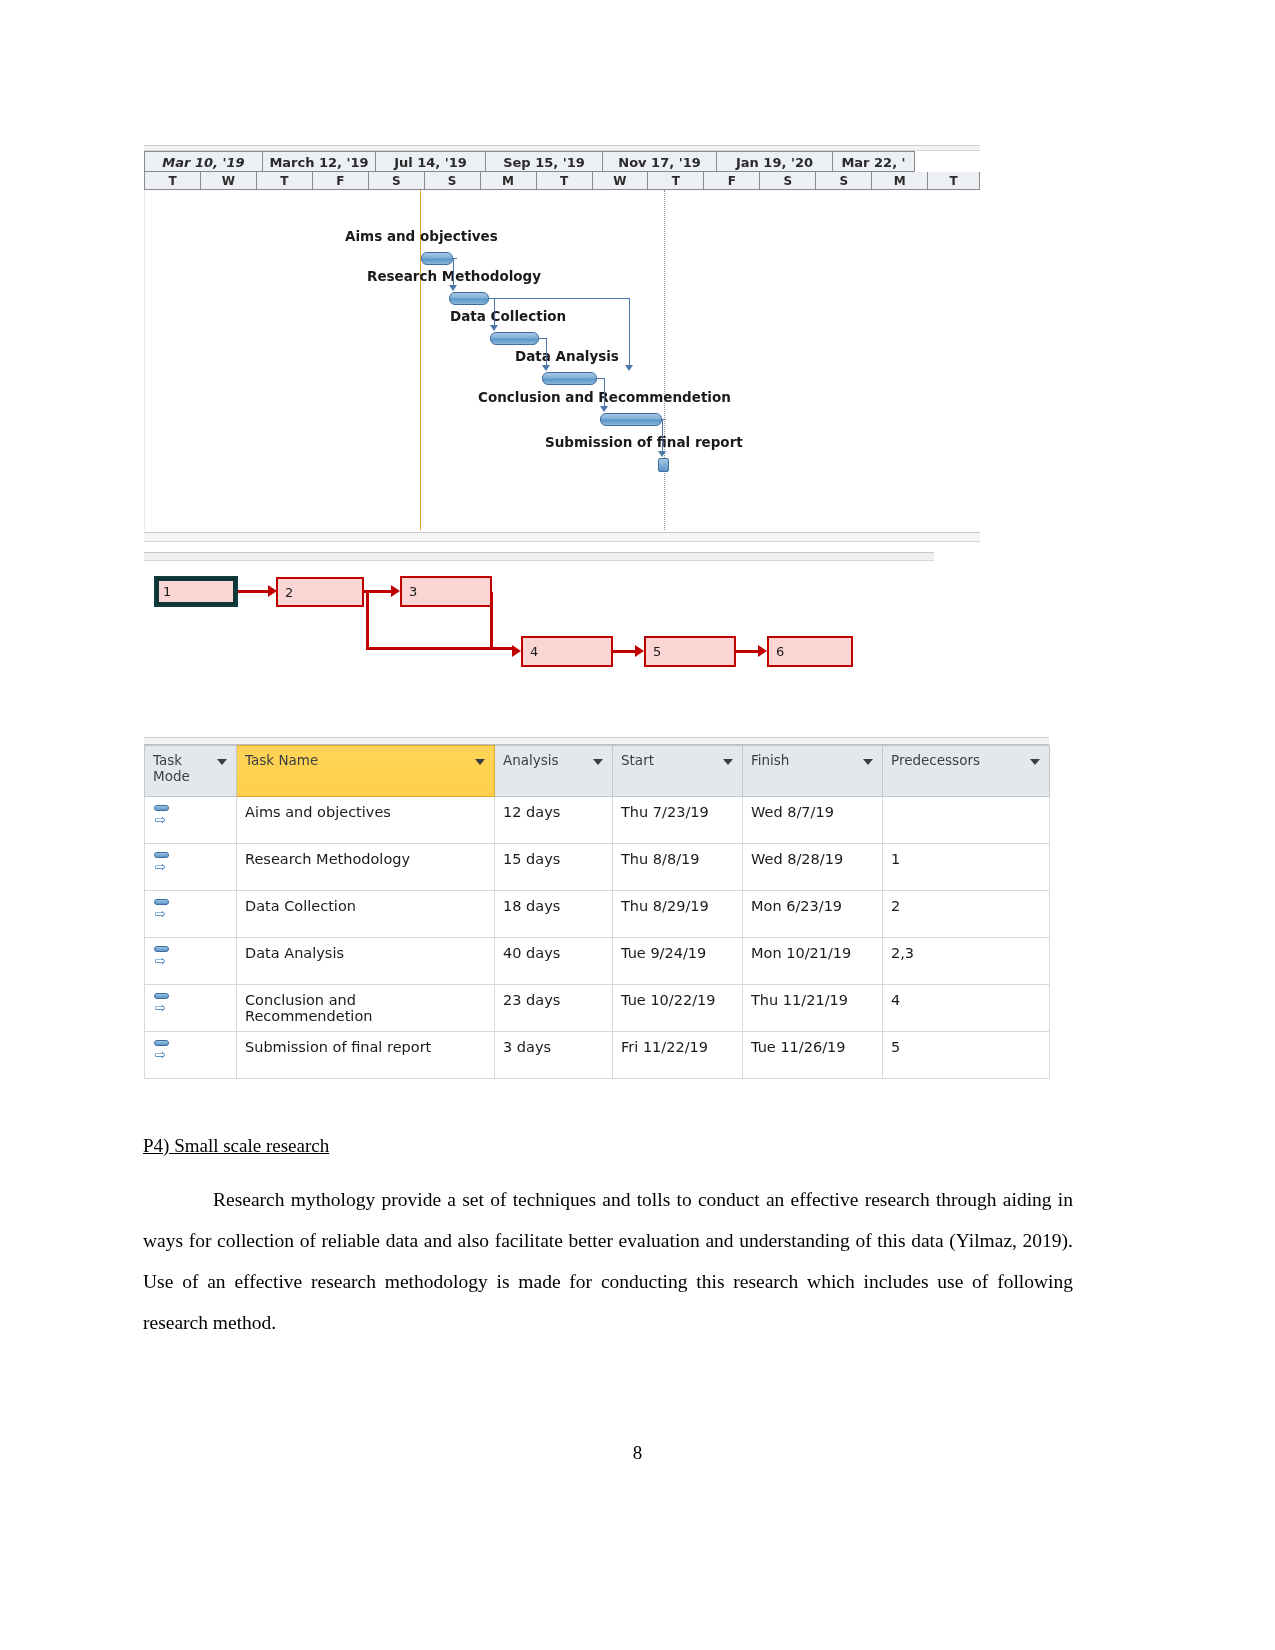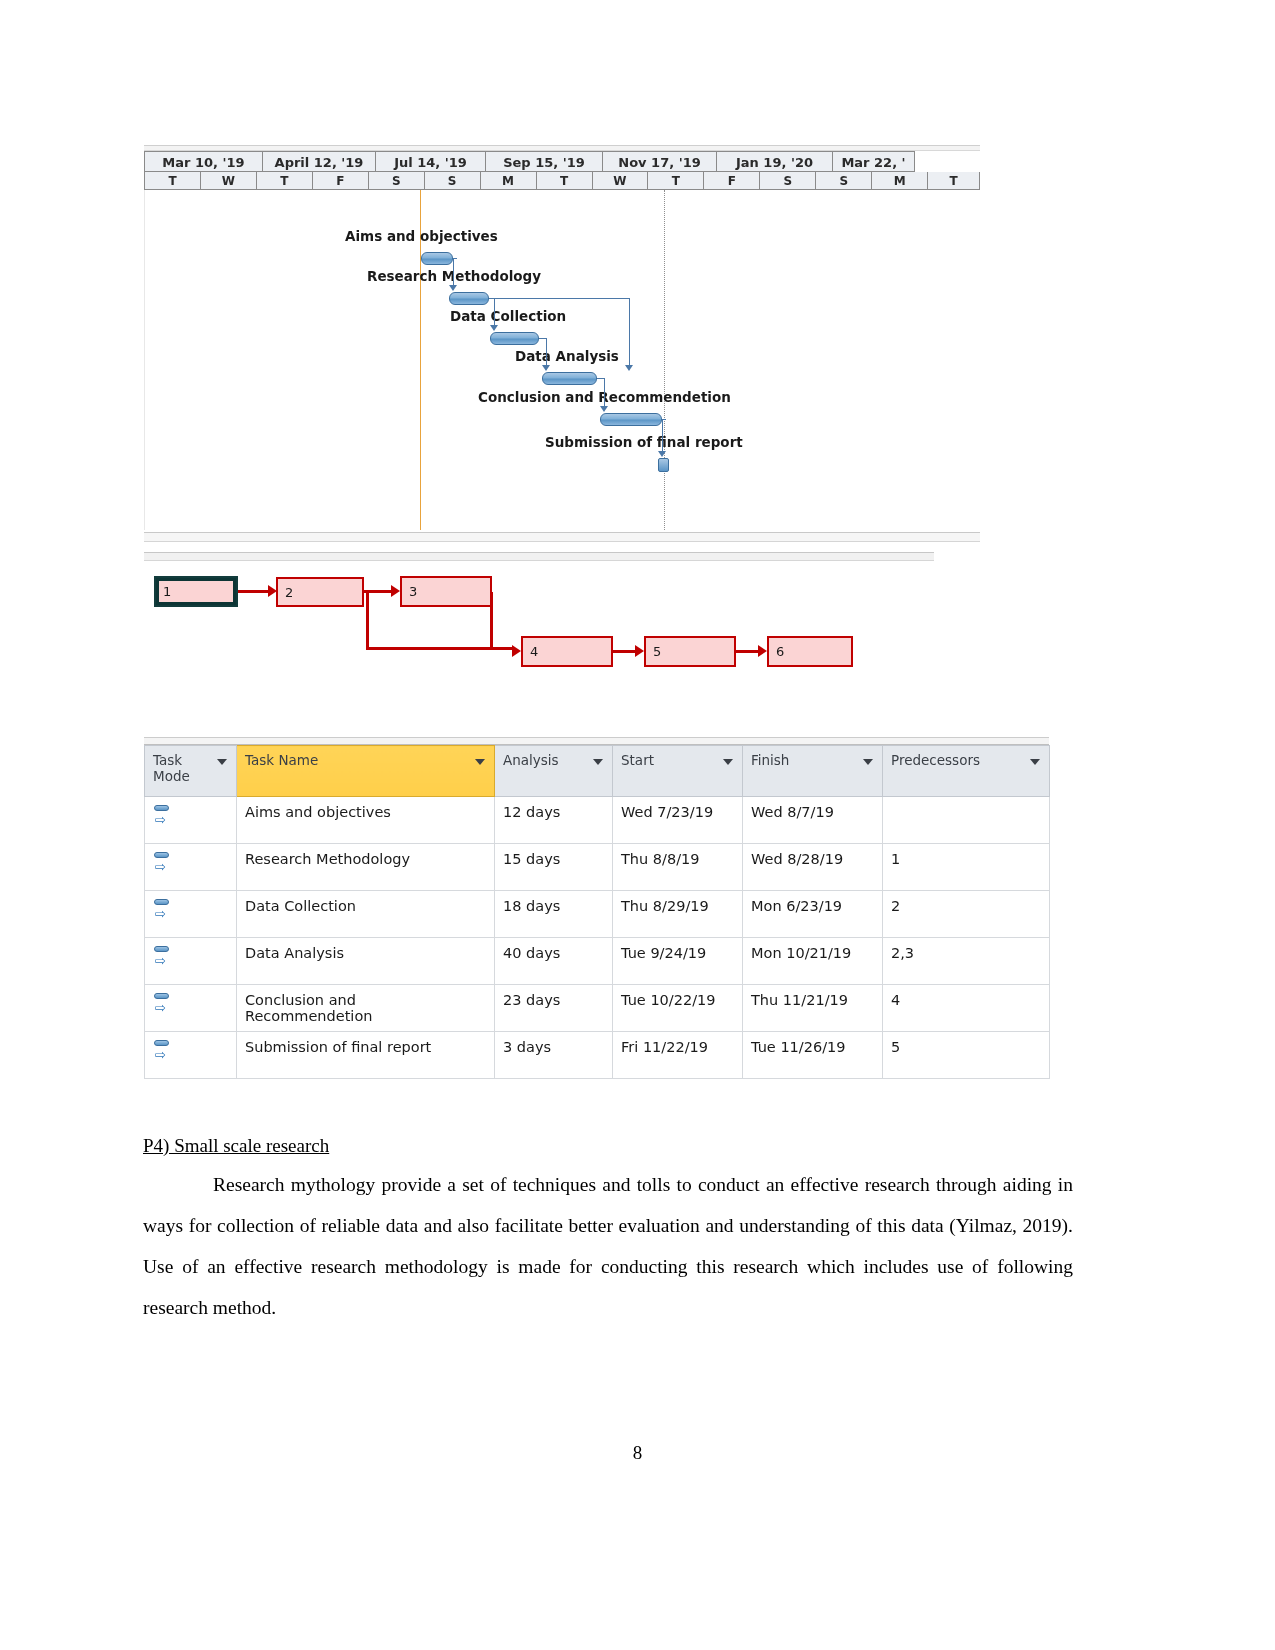--- a/index.html
+++ b/index.html
@@ -270,21 +270,21 @@
   .lo-heading {
     font-family: "Liberation Serif", serif;
     font-size: 27px;
     margin: 0 0 33px 0;
     color: #000;
   }
   .p4-heading {
     font-family: "Liberation Serif", serif;
     font-size: 19px;
     text-decoration: underline;
-    margin: 0 0 7px 0;
+    margin: 0 0 22px 0;
     color: #000;
   }
   .body-para {
     font-family: "Liberation Serif", serif;
     font-size: 19.5px;
     line-height: 41px;
     text-align: justify;
     text-indent: 70px;
     margin: 0;
     color: #000;
@@ -302,22 +302,22 @@
 </style>
 </head>
 <body>
 
 <div class="gantt-block">
   <div class="gantt-topline"></div>
 
   <div class="gantt-timescale">
     <div style="width:100%">
       <div class="ts-major-row" id="ts-major">
-          <div class="ts-major" style="width: 118px;">Mar 10, '19</div>
-          <div class="ts-major" style="width: 113px;">April 12, '19</div>
+          <div class="ts-major" style="width: 118px; font-style: italic;">Mar 10, '19</div>
+          <div class="ts-major" style="width: 113px;">March 12, '19</div>
           <div class="ts-major" style="width: 110px;">Jul 14, '19</div>
           <div class="ts-major" style="width: 117px;">Sep 15, '19</div>
           <div class="ts-major" style="width: 114px;">Nov 17, '19</div>
           <div class="ts-major" style="width: 116px;">Jan 19, '20</div>
           <div class="ts-major" style="width: 82px;">Mar 22, '</div>
         </div>
       <div class="ts-minor-row" id="ts-minor">
           <div class="ts-minor" style="width: 56px;">T</div>
           <div class="ts-minor" style="width: 56px;">W</div>
           <div class="ts-minor" style="width: 56px;">T</div>
@@ -431,21 +431,21 @@
           <th><span>Start</span><span class="th-arrow"></span></th>
           <th><span>Finish</span><span class="th-arrow"></span></th>
           <th><span>Predecessors</span><span class="th-arrow"></span></th>
         </tr>
     </thead>
     <tbody id="proj-body">
         <tr>
           <td class="mode-cell"><span class="mode-icon"><span class="bar1"></span><span class="arr">⇨</span></span></td>
           <td class="name-cell">Aims and objectives</td>
           <td>12 days</td>
-          <td>Wed 7/23/19</td>
+          <td>Thu 7/23/19</td>
           <td>Wed 8/7/19</td>
           <td></td>
         </tr>
         <tr>
           <td class="mode-cell"><span class="mode-icon"><span class="bar1"></span><span class="arr">⇨</span></span></td>
           <td class="name-cell">Research Methodology</td>
           <td>15 days</td>
           <td>Thu 8/8/19</td>
           <td>Wed 8/28/19</td>
           <td>1</td>

